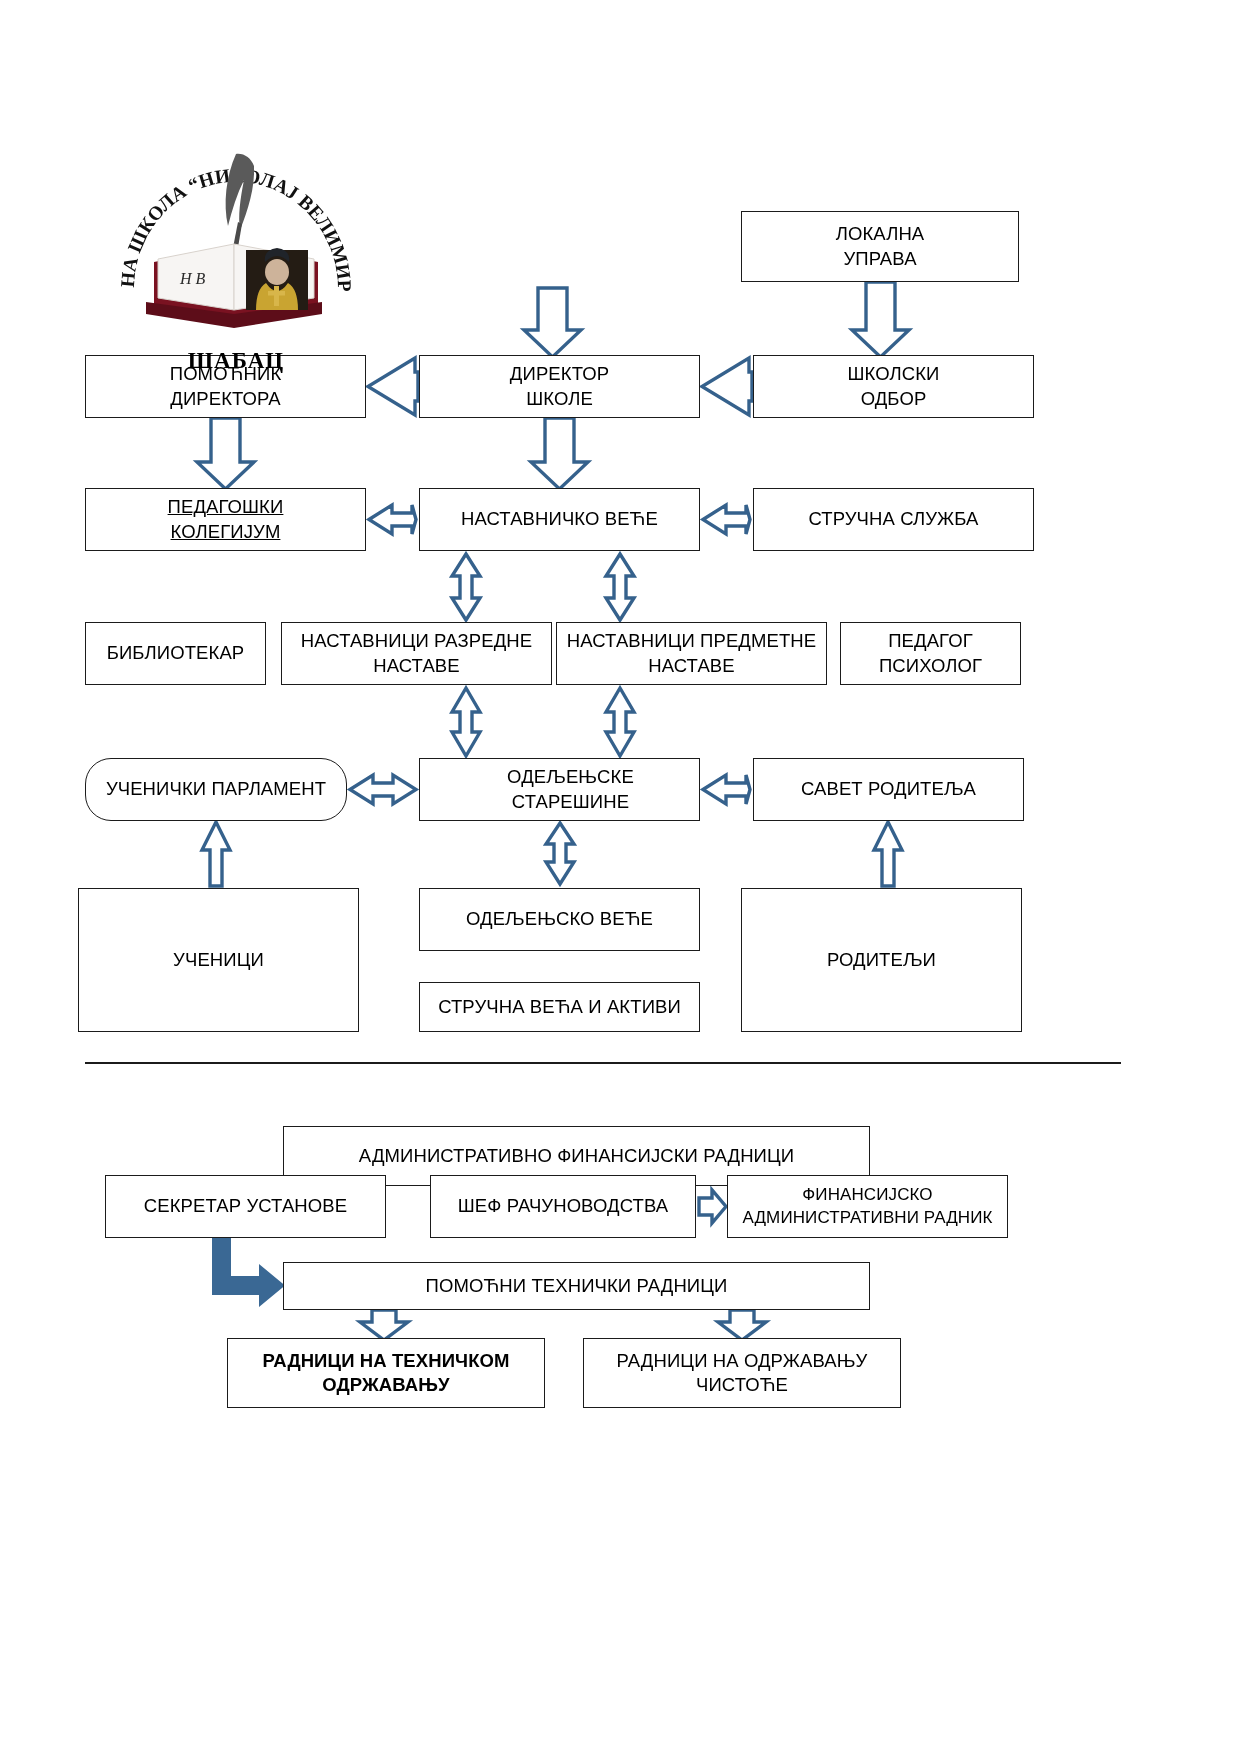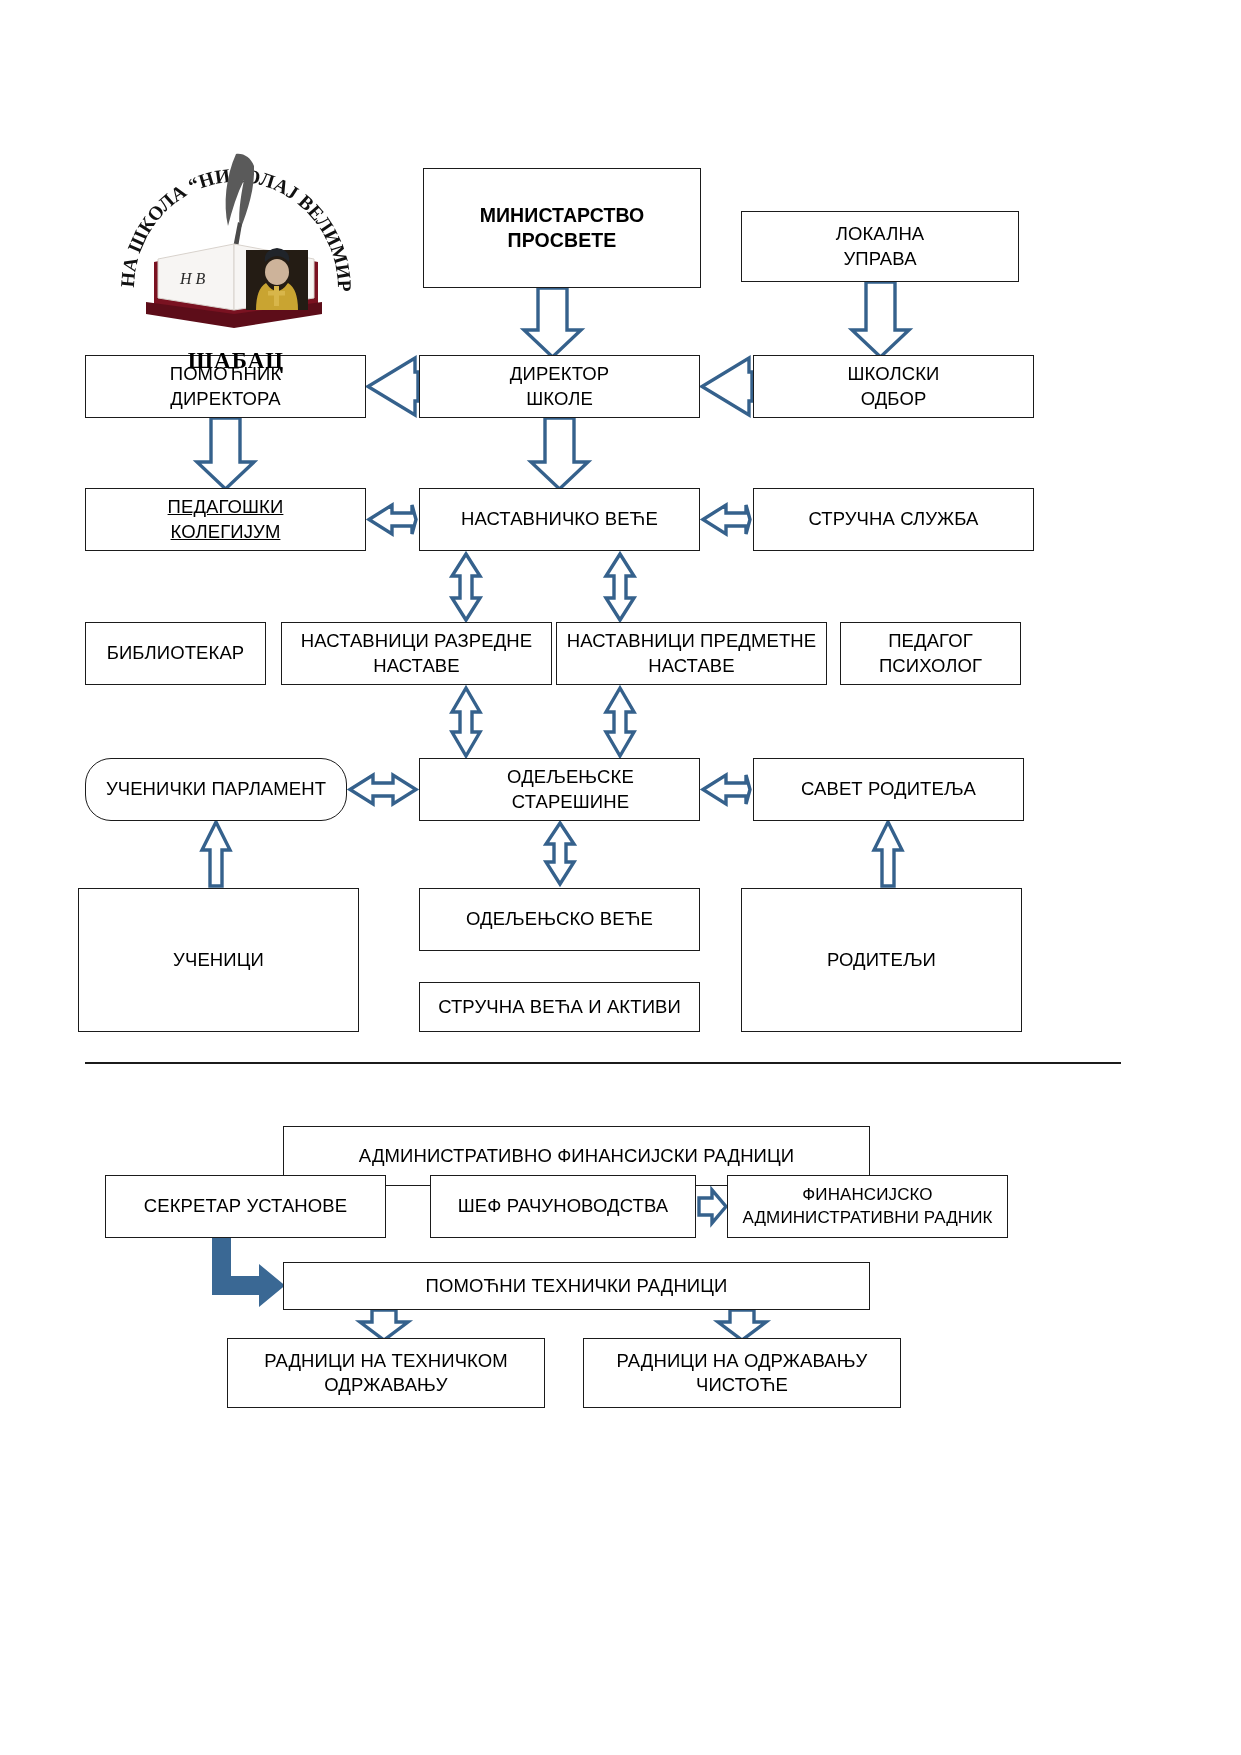--- a/index.html
+++ b/index.html
@@ -128,26 +128,20 @@
       <path d="M730 1310 L754 1310 L754 1322 L766 1322 L742 1340 L718 1322 L730 1322 Z"></path>
     </g>
 
     <g fill="#3a6894" stroke="none">
       <path d="M212 1238 L231 1238 L231 1276 L259 1276 L259 1264 L285 1285.5 L259 1307 L259 1295 L212 1295 Z"></path>
     </g>
   </svg>
 
   <div class="divider" style="left:85px;top:1062px;width:1036px;"></div>
 
-  <div class="box bold" style="left:423px;top:168px;width:278px;height:120px;">
-    <div>
-        <span>МИНИСТАРСТВО</span>
-        <span>ПРОСВЕТЕ</span>
-      </div>
-  </div>
 
   <div class="box" style="left:741px;top:211px;width:278px;height:71px;">
     <div>
         <span>ЛОКАЛНА</span>
         <span>УПРАВА</span>
       </div>
   </div>
 
   <div class="box" style="left:85px;top:355px;width:281px;height:63px;">
     <div>
@@ -282,21 +276,21 @@
         <span>АДМИНИСТРАТИВНИ РАДНИК</span>
       </div>
   </div>
 
   <div class="box" style="left:283px;top:1262px;width:587px;height:48px;">
     <div>
         <span>ПОМОЋНИ ТЕХНИЧКИ РАДНИЦИ</span>
       </div>
   </div>
 
-  <div class="box" style="left:227px;top:1338px;width:318px;height:70px;">
+  <div class="box" style="left:227px;top:1338px;width:318px;height:70px;font-weight:bold;">
     <div>
         <span>РАДНИЦИ НА ТЕХНИЧКОМ</span>
         <span>ОДРЖАВАЊУ</span>
       </div>
   </div>
 
   <div class="box" style="left:583px;top:1338px;width:318px;height:70px;">
     <div>
         <span>РАДНИЦИ НА ОДРЖАВАЊУ</span>
         <span>ЧИСТОЋЕ</span>

